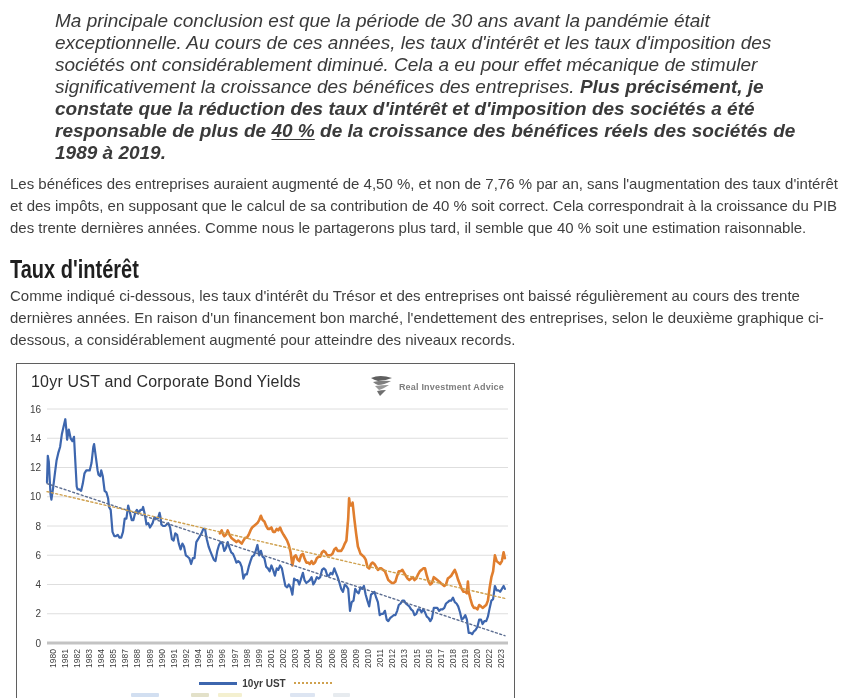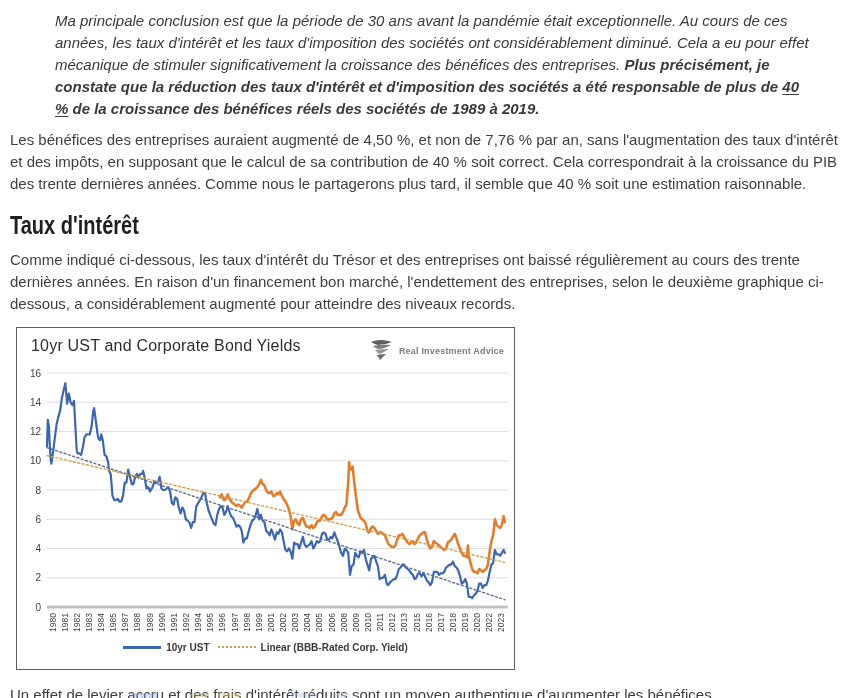--- a/index.html
+++ b/index.html
@@ -4,28 +4,28 @@
 <style>
   * { margin:0; padding:0; box-sizing:border-box; }
   html,body { background:#ffffff; }
   body {
     width:850px; height:698px; position:relative; overflow:hidden;
     font-family:"Liberation Sans", sans-serif; color:#3f3f3f;
   }
   .page { padding:8px 8px 0 10px; }
 
   blockquote.quote {
-    margin:2px 28px 0 45px; font-style:italic; font-size:15px;
+    margin:2px 28px 0 45px; font-style:italic; font-size:19px;
     line-height:22px; color:#3a3a3a;
   }
   blockquote.quote b { font-weight:bold; }
   blockquote.quote u { text-underline-offset:2px; }
 
   p.body-par { font-size:15px; line-height:22px; margin-top:9px; color:#3f3f3f; }
-  p.body-par.tight { margin-top:10px; }
+  p.body-par.tight { margin-top:2px; }
 
   h2.section-heading {
     margin-top:16px; font-size:25px; font-weight:bold; color:#1f1f1f;
     transform:scaleX(0.8); transform-origin:left center; white-space:nowrap;
     letter-spacing:0px; line-height:28px;
   }
 
   .chart-box {
     margin:12px 0 0 6px; width:499px; border:1px solid #5f5f5f;
     background:#fff; padding:5px 2px 10px 2px;
@@ -139,21 +139,20 @@
         <polyline points="26.0,80.6 483.9,232.7" fill="none" stroke="#5d6e91" stroke-width="1.4" stroke-linejoin="round" stroke-linecap="round" stroke-dasharray="2 2.5"></polyline>
         <polyline points="26.0,88.6 483.9,195.4" fill="none" stroke="#cfa14f" stroke-width="1.4" stroke-linejoin="round" stroke-linecap="round" stroke-dasharray="2 2.5"></polyline>
       </svg>
     <div class="chart-legend">
         <div class="legend-item">
           <div class="sample solid" style="background: rgb(61, 102, 174);"></div>
           <span>10yr UST</span>
         </div>
         <div class="legend-item">
           <div class="sample dotted" style="border-top-color: rgb(207, 161, 79);"></div>
-          <span>Linear (BBB-Rated Corp. Yield)</span>
         </div>
       </div>
   </div>
 
   <p class="body-par" style="margin-top:14px">Un effet de levier accru et des frais d'intérêt réduits sont un moyen authentique d'augmenter les bénéfices.</p>
 
 </div>
 
 <div class="cutoff-strip">
     <div class="seg" style="left: 131px; width: 28px; background: rgb(143, 176, 221);"></div>

